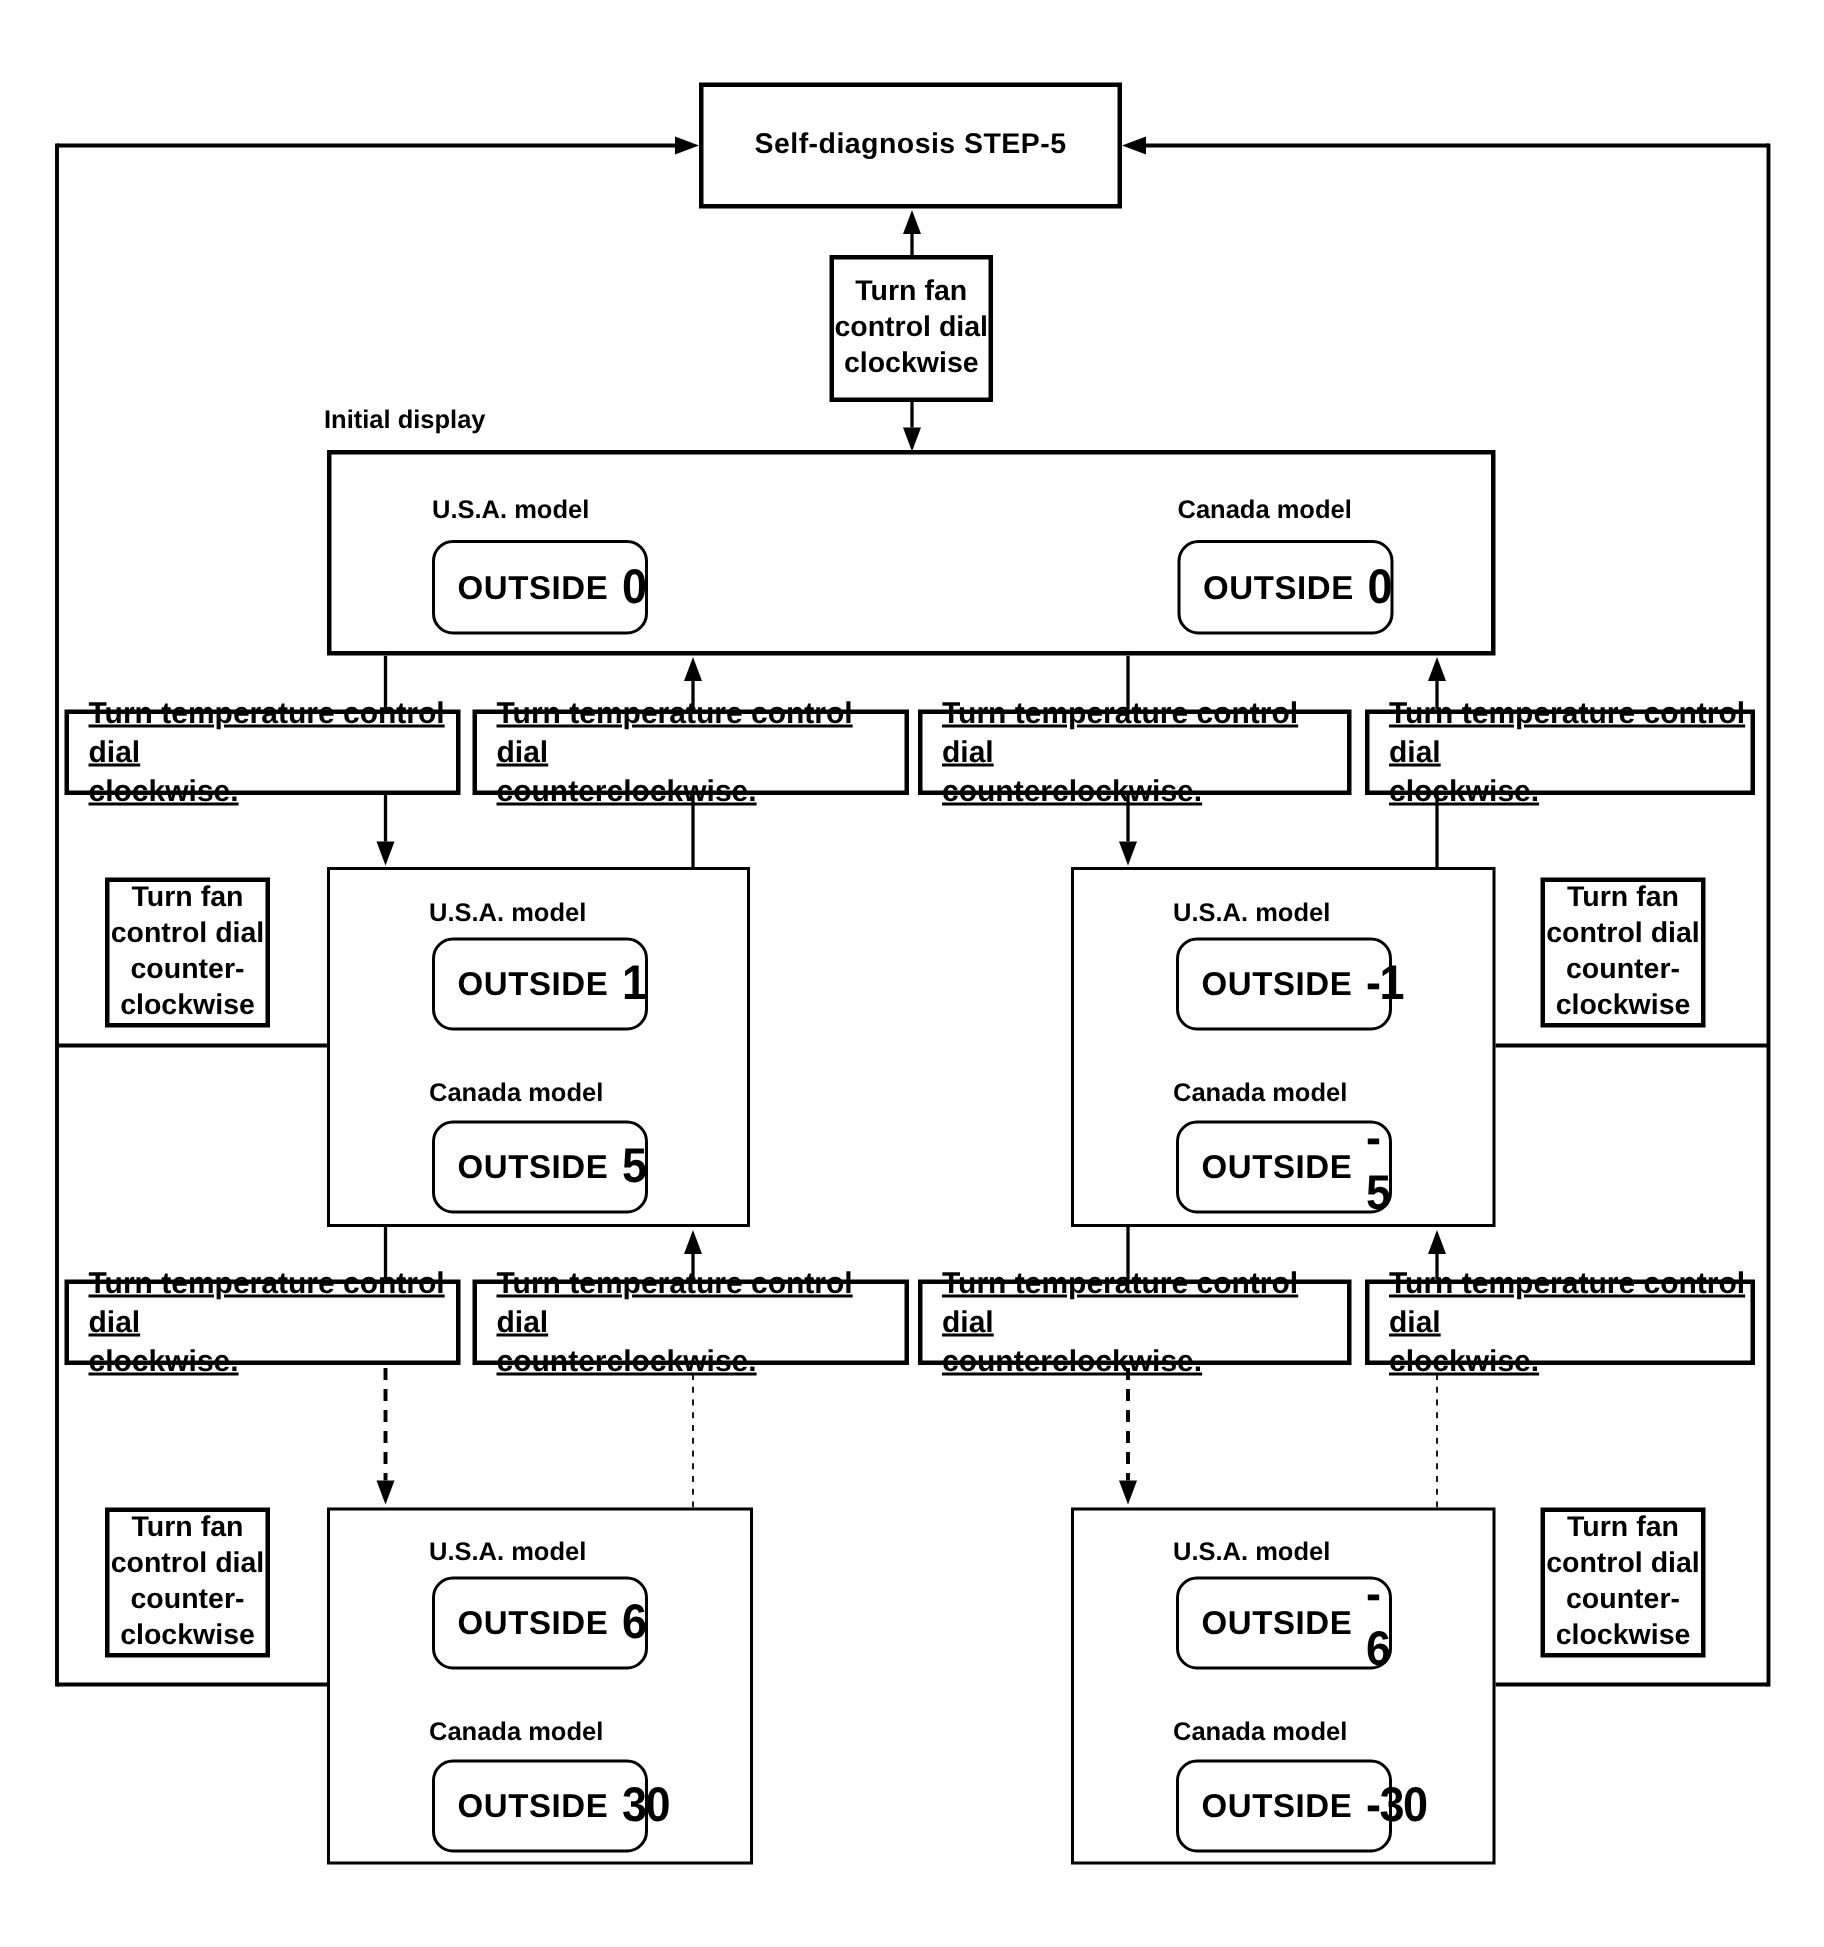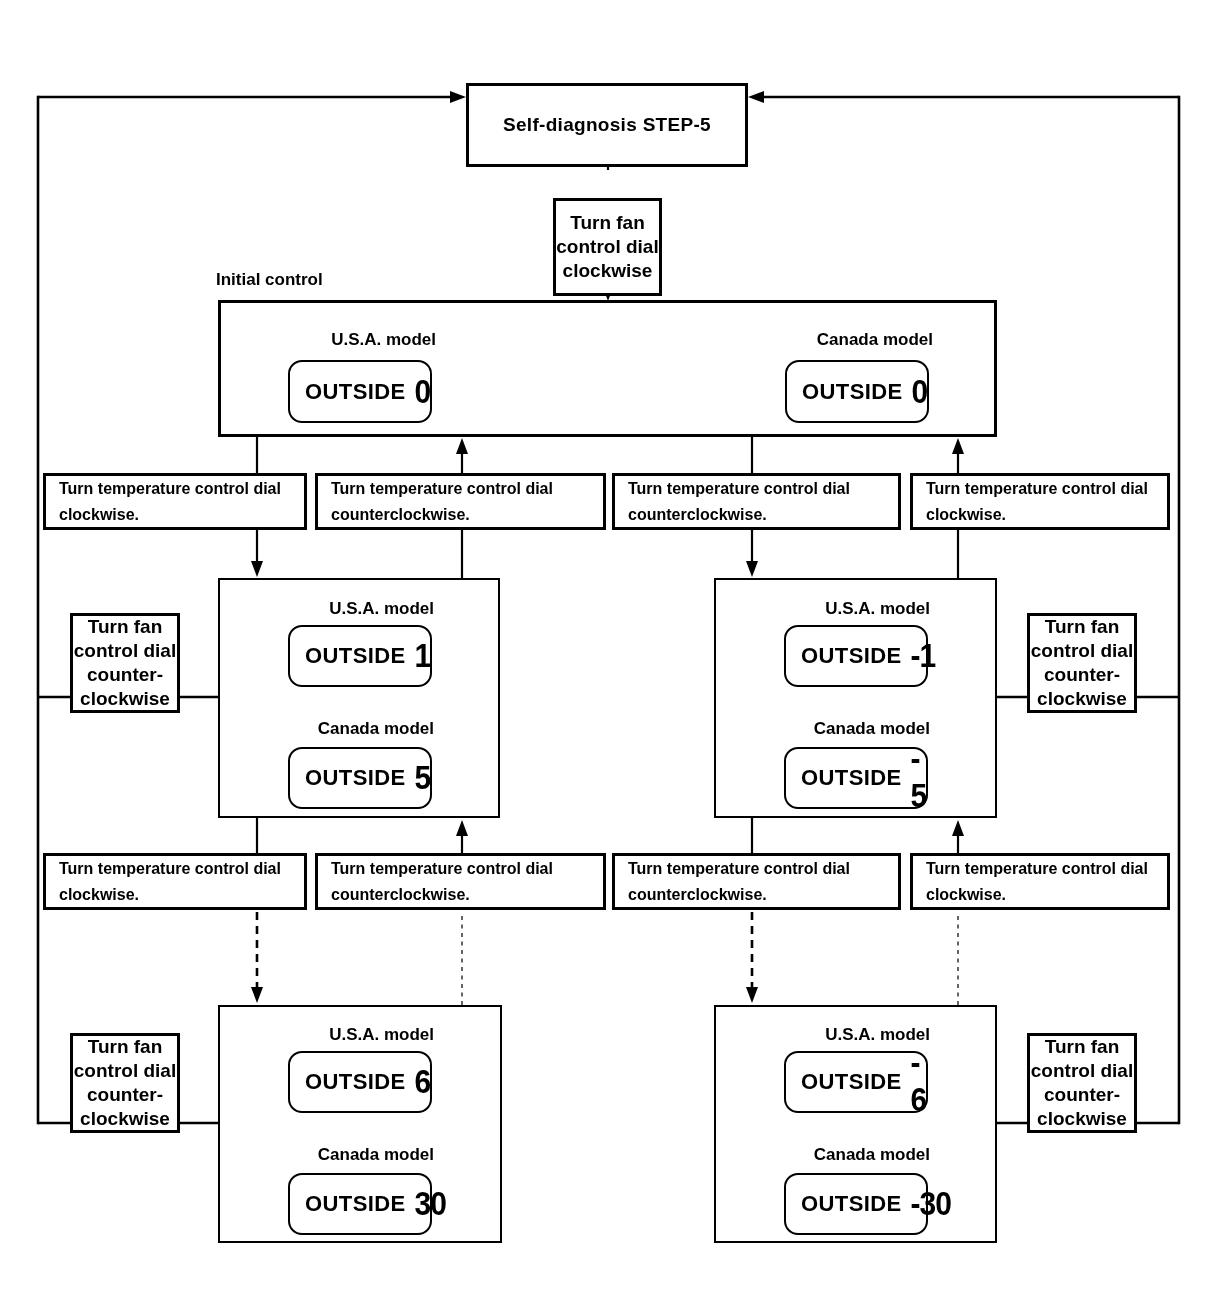--- a/index.html
+++ b/index.html
@@ -3,28 +3,28 @@
 <meta charset="utf-8">
 <style>
   html,body{margin:0;padding:0;background:#fff;}
   .canvas{
     position:relative;width:1216px;height:1298px;background:#ffffff;
     font-family:"Liberation Sans",sans-serif;color:#000;overflow:hidden;
   }
   .lines{position:absolute;left:0;top:0;width:1216px;height:1298px;}
   .box{position:absolute;background:#fff;border:3px solid #000;box-sizing:border-box;}
   .bigbox{border-width:2.5px;}
-  .center{display:flex;align-items:center;justify-content:center;text-align:center;margin-top:28px;}
+  .center{display:flex;align-items:center;justify-content:center;text-align:center;}
   .pre{white-space:pre-line;}
   .step5{font-size:19px;font-weight:bold;letter-spacing:.3px;}
   .fanbox{font-size:19px;font-weight:bold;line-height:24px;}
-  .tempbox{display:flex;align-items:center;padding-left:13px;font-size:16px;
-    font-weight:bold;line-height:26px;text-align:left;}
+  .tempbox{display:flex;align-items:center;padding-left:13px;font-size:20px;
+    font-weight:bold;line-height:26px;text-align:left;text-decoration:underline;}
   .freelabel{position:absolute;font-size:17px;font-weight:bold;}
-  .modellabel{position:absolute;font-size:17px;font-weight:bold;text-align:right;}
+  .modellabel{position:absolute;font-size:17px;font-weight:bold;text-align:left;}
   .disp{
     position:absolute;background:#fff;border:2.5px solid #000;border-radius:14px;
     box-sizing:border-box;display:flex;align-items:center;padding-left:15px;
   }
   .disp .word{font-size:22px;font-weight:bold;letter-spacing:.4px;}
   .disp .val{font-size:30px;font-weight:bold;letter-spacing:-1px;margin-left:9px;
     transform:scaleY(1.08);transform-origin:center;}
 </style>
 </head>
 <body>
@@ -85,21 +85,21 @@
   <div class="box center step5" style="left:466px;top:55px;width:282px;height:84px;">
     <span>Self-diagnosis STEP-5</span>
   </div>
 
   <div class="box center fanbox" style="left:553px;top:170px;width:109px;height:98px;">
     <span class="pre">Turn fan
 control dial
 clockwise</span>
   </div>
 
-  <div class="freelabel" style="left:216px;top:270px;">Initial control</div>
+  <div class="freelabel" style="left:216px;top:270px;">Initial display</div>
 
   <div class="box" style="left:218px;top:300px;width:779px;height:137px;">
     <div class="modellabel" style="left:67px;top:27px;width:148px;">U.S.A. model</div>
     <div class="disp" style="left:67px;top:57px;width:144px;height:63px;">
       <span class="word">OUTSIDE</span>
       <span class="val">0</span>
     </div>
     <div class="modellabel" style="left:564px;top:27px;width:148px;">Canada model</div>
     <div class="disp" style="left:564px;top:57px;width:144px;height:63px;">
       <span class="word">OUTSIDE</span>

